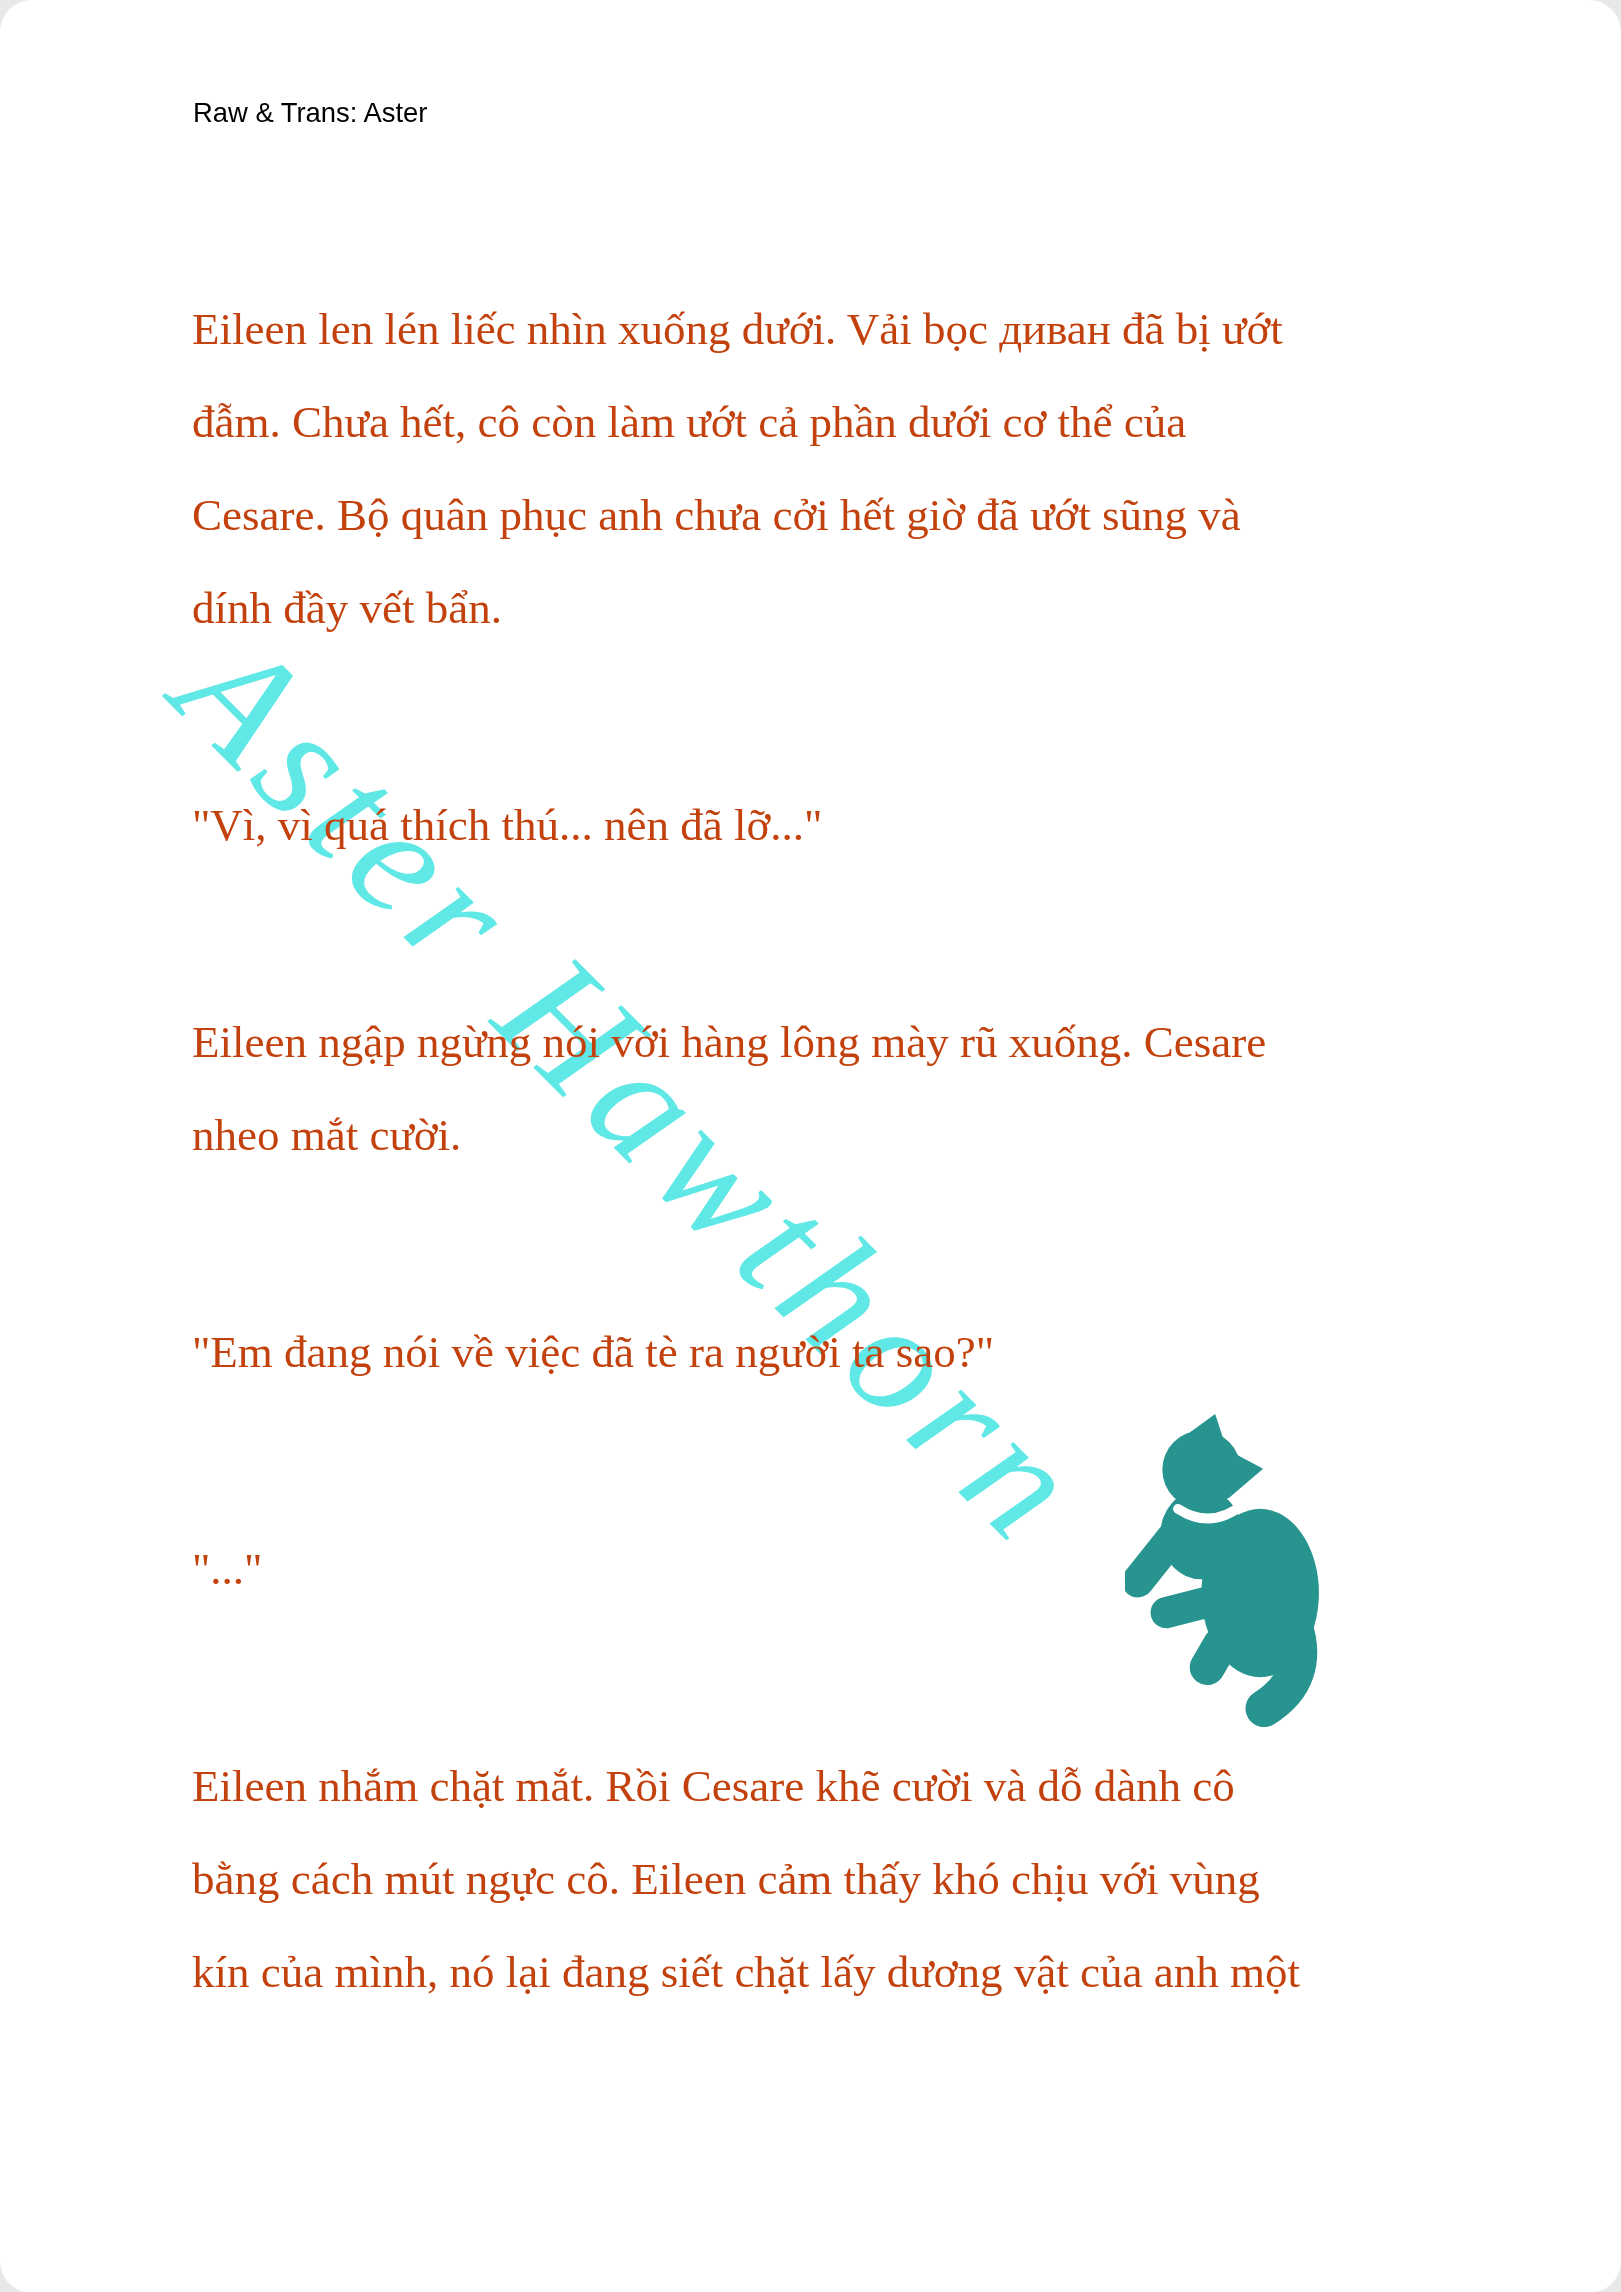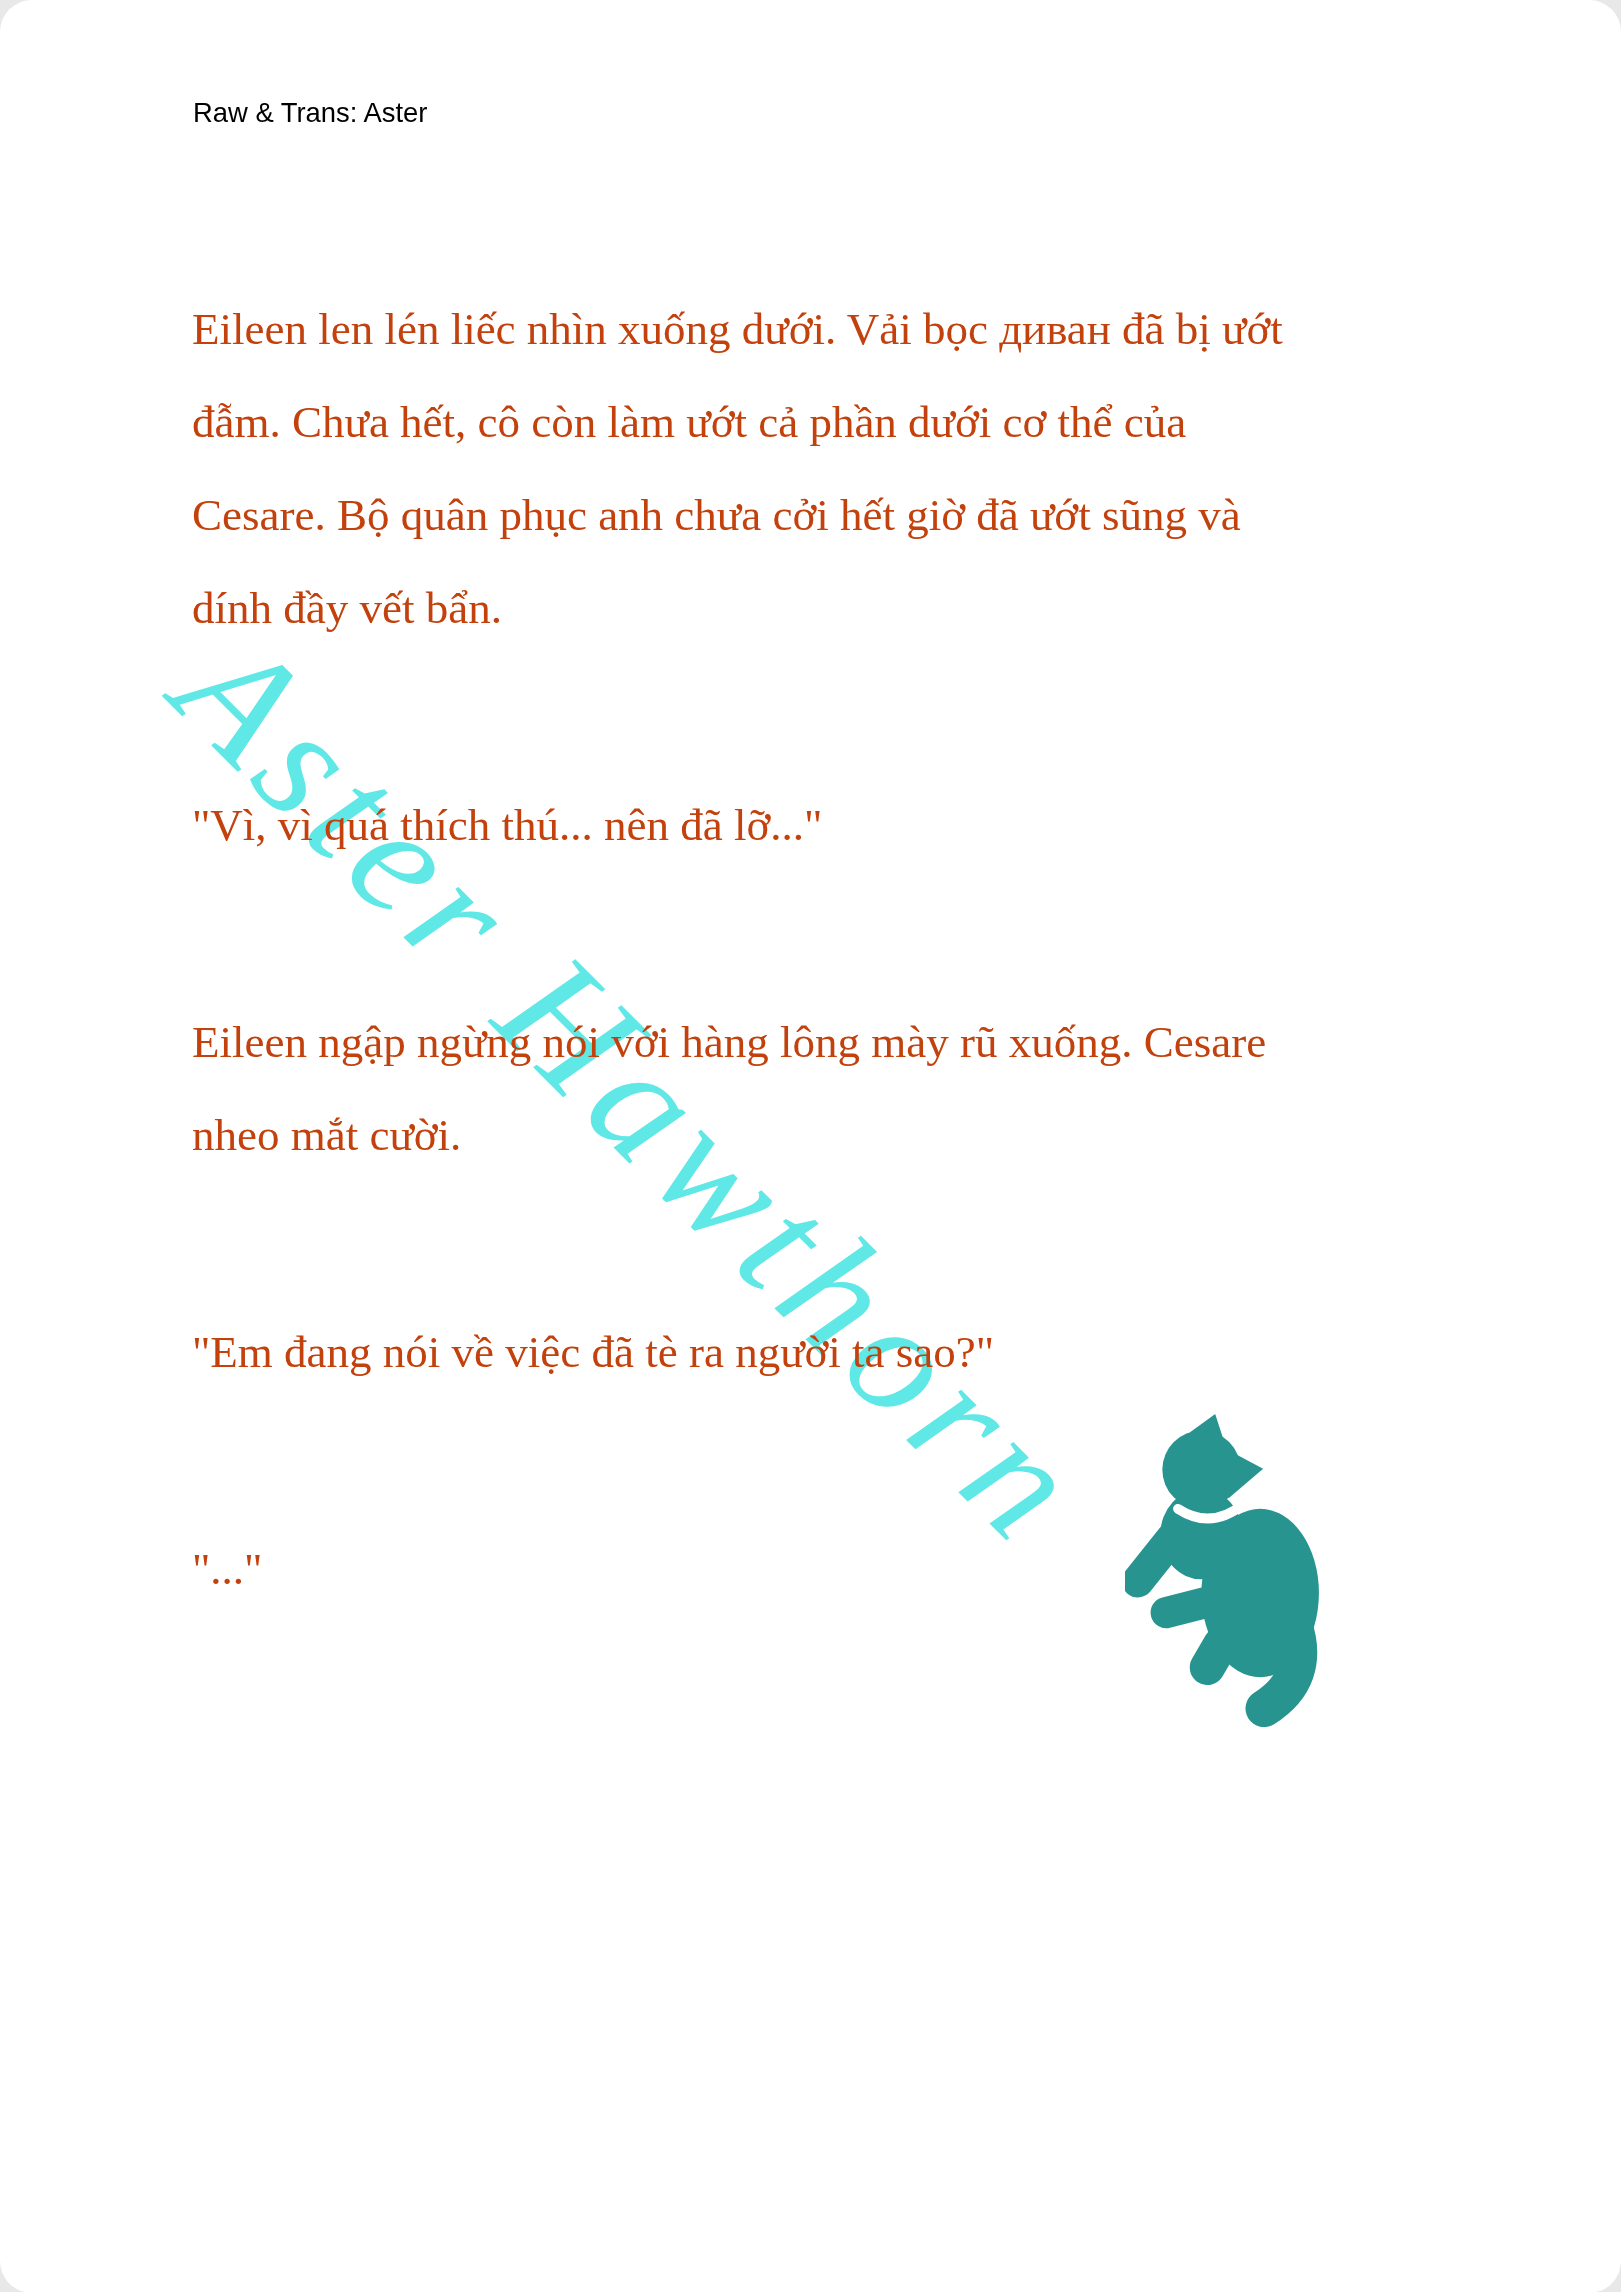--- a/index.html
+++ b/index.html
@@ -98,16 +98,19 @@
   <div class="content">
     <p class="para">Eileen len lén liếc nhìn xuống dưới. Vải bọc диван đã bị ướt
 đẫm. Chưa hết, cô còn làm ướt cả phần dưới cơ thể của
 Cesare. Bộ quân phục anh chưa cởi hết giờ đã ướt sũng và
 dính đầy vết bẩn.</p>
     <p class="para">"Vì, vì quá thích thú... nên đã lỡ..."</p>
     <p class="para">Eileen ngập ngừng nói với hàng lông mày rũ xuống. Cesare
 nheo mắt cười.</p>
     <p class="para">"Em đang nói về việc đã tè ra người ta sao?"</p>
     <p class="para">"..."</p>
+    <p class="para">Eileen nhắm chặt mắt. Rồi Cesare khẽ cười và dỗ dành cô
+bằng cách mút ngực cô. Eileen cảm thấy khó chịu với vùng
+kín của mình, nó lại đang siết chặt lấy dương vật của anh một</p>
   </div>
 
 </div>
 
 
 </body></html>

